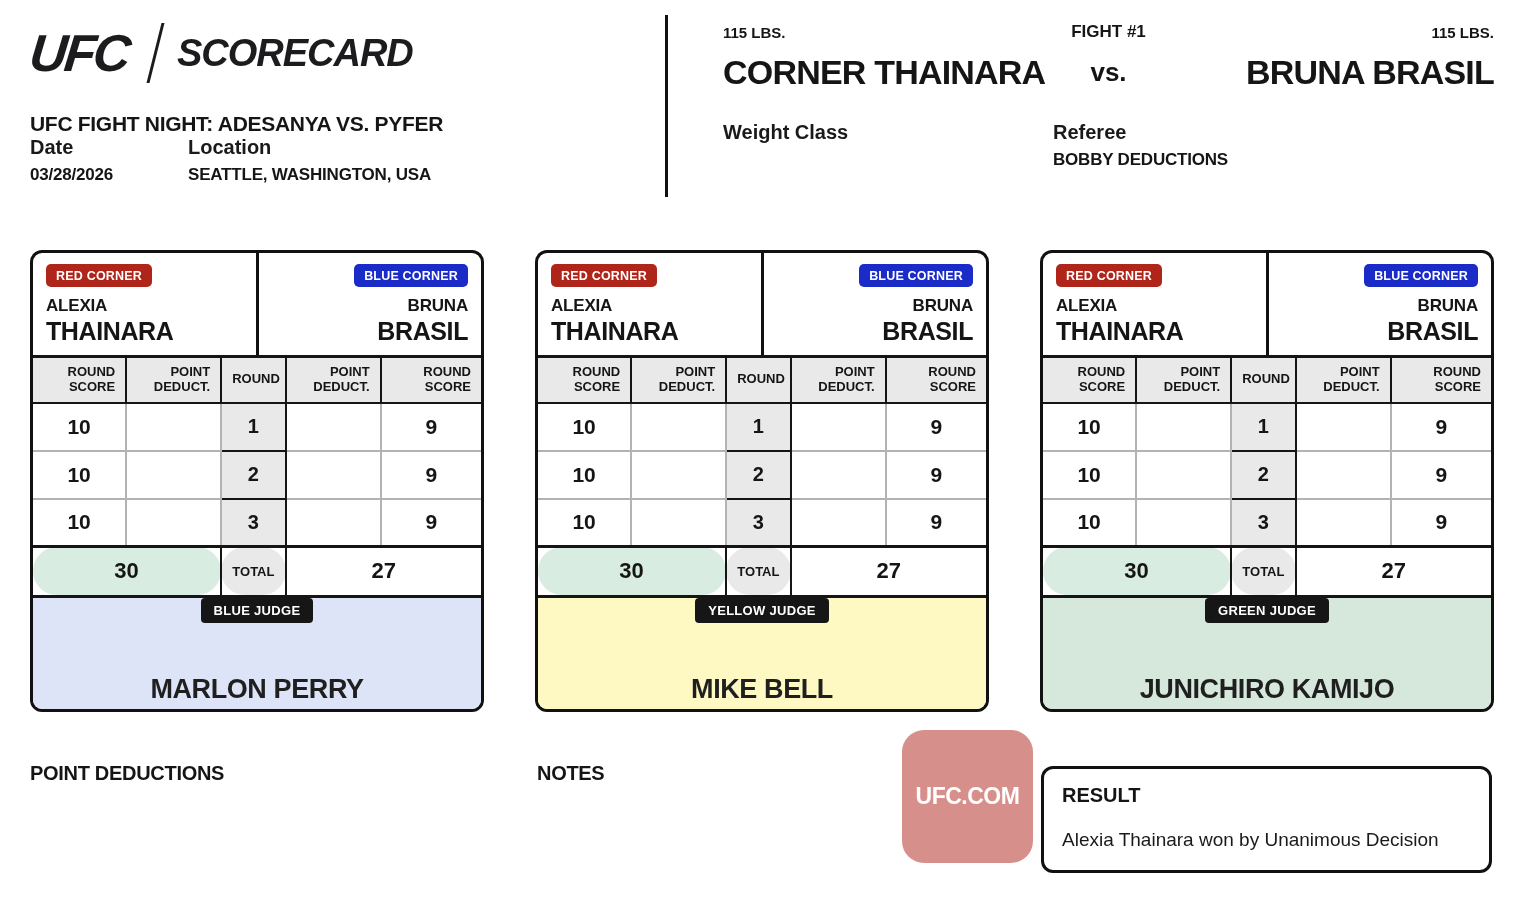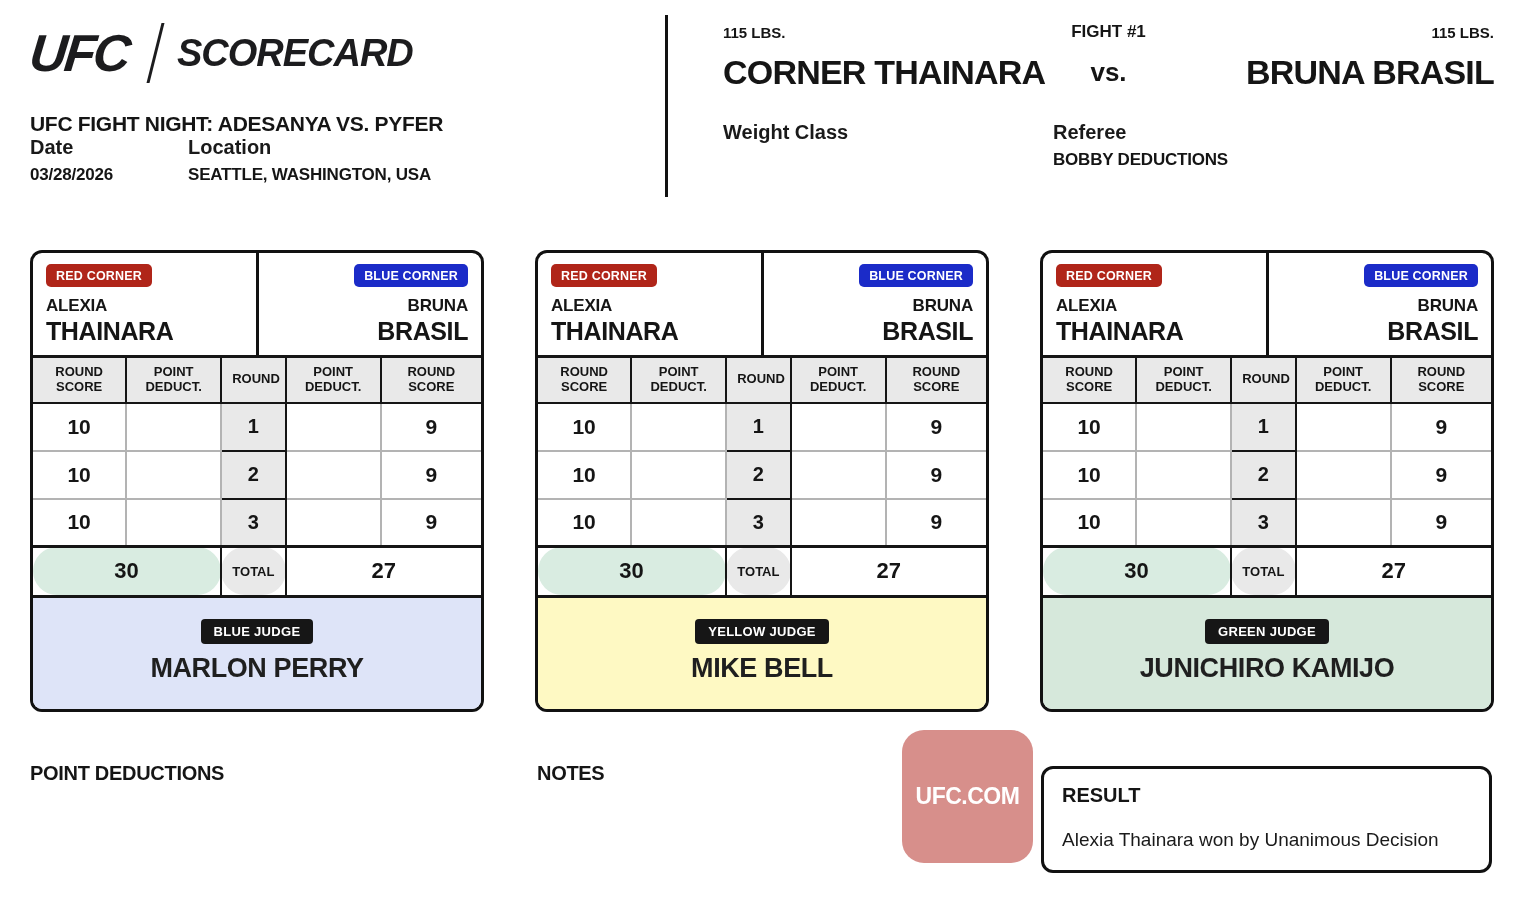--- a/index.html
+++ b/index.html
@@ -80,41 +80,41 @@
   .fname-2 { font-size: 25px; font-weight: 800; margin-top: 1px; letter-spacing: -0.4px; }
 
   table.score-table { width: 100%; border-collapse: collapse; table-layout: fixed; flex: 0 0 auto; }
   .score-table col.c1 { width: 20.8%; } .score-table col.c2 { width: 21.2%; }
   .score-table col.c3 { width: 14.4%; } .score-table col.c4 { width: 21.2%; }
   .score-table col.c5 { width: 22.4%; }
   .score-table th {
     background: #e9e9e9; height: 46px;
     font-size: 13px; font-weight: 700; line-height: 1.15;
     border: 2px solid #151515; border-top: 3px solid #151515;
-    text-align: center; padding: 2px 10px;
+    text-align: right; padding: 2px 10px;
   }
   .score-table td {
     height: 48px; text-align: center; vertical-align: middle;
     font-size: 21px; font-weight: 700;
     border: 2px solid #b3b3b3;
   }
   .score-table .edge-l { border-left: none; }
   .score-table .edge-r { border-right: none; }
   .score-table th.edge-l { border-left: none; } .score-table th.edge-r { border-right: none; }
   .score-table td.round-col {
     background: #e9e9e9; border: 2px solid #151515; font-size: 20px;
   }
   .score-table tr.total-row td { border-top: 3px solid #151515; border-bottom: none; border-radius: 24px; }
   .score-table td.total-red { background: #d9ece1; font-size: 22px; border-left: none; border-right: 2px solid #151515; }
   .score-table td.total-label { background: #e9e9e9; border: 2px solid #151515; border-top: 3px solid #151515; border-bottom: none; font-size: 13px; }
   .score-table td.total-blue { font-size: 22px; border-right: none; border-left: 2px solid #151515; }
 
   .card-footer {
     flex: 1; border-top: 3px solid #151515;
-    display: flex; flex-direction: column; align-items: center; justify-content: center;
+    display: flex; flex-direction: column; align-items: center; justify-content: space-between;
     gap: 9px; padding-bottom: 4px;
   }
   .judge-badge {
     background: #161616; color: #fff;
     font-size: 13px; font-weight: 700; letter-spacing: 0.3px;
     padding: 5px 13px; border-radius: 4px;
   }
   .judge-name { font-size: 27px; font-weight: 800; letter-spacing: -0.4px; color: #1f1f1f; }
 
   

